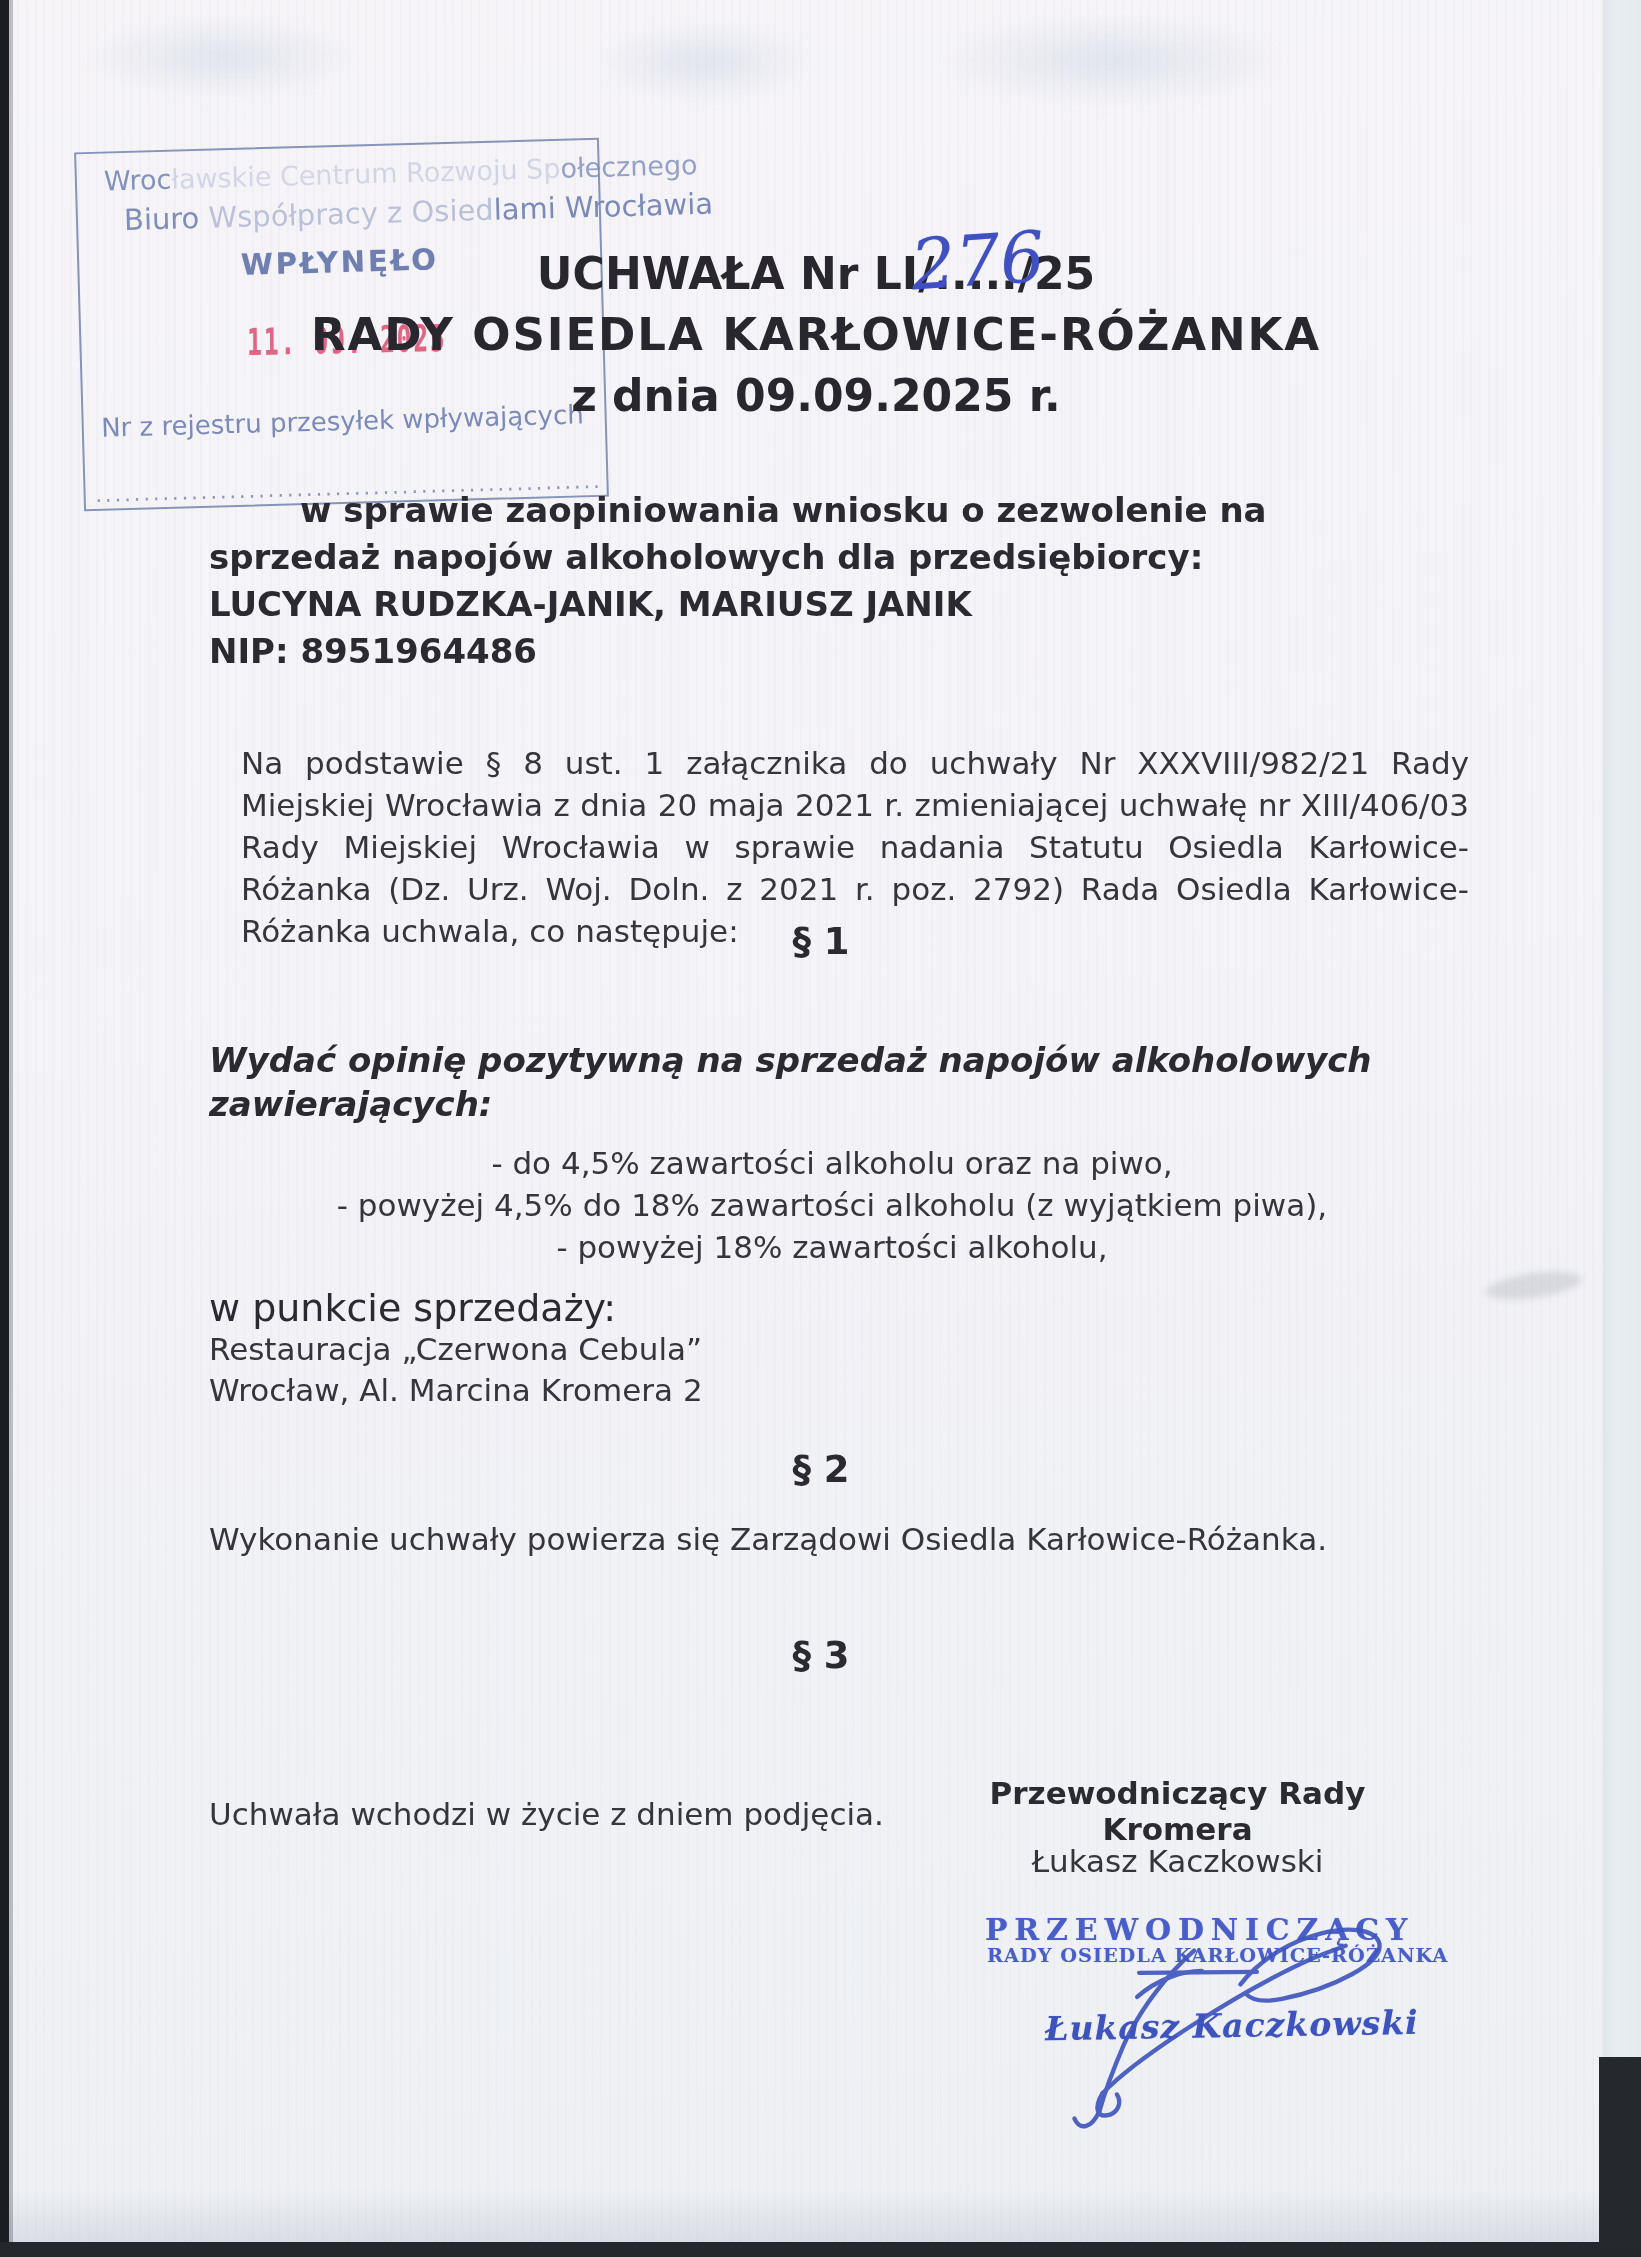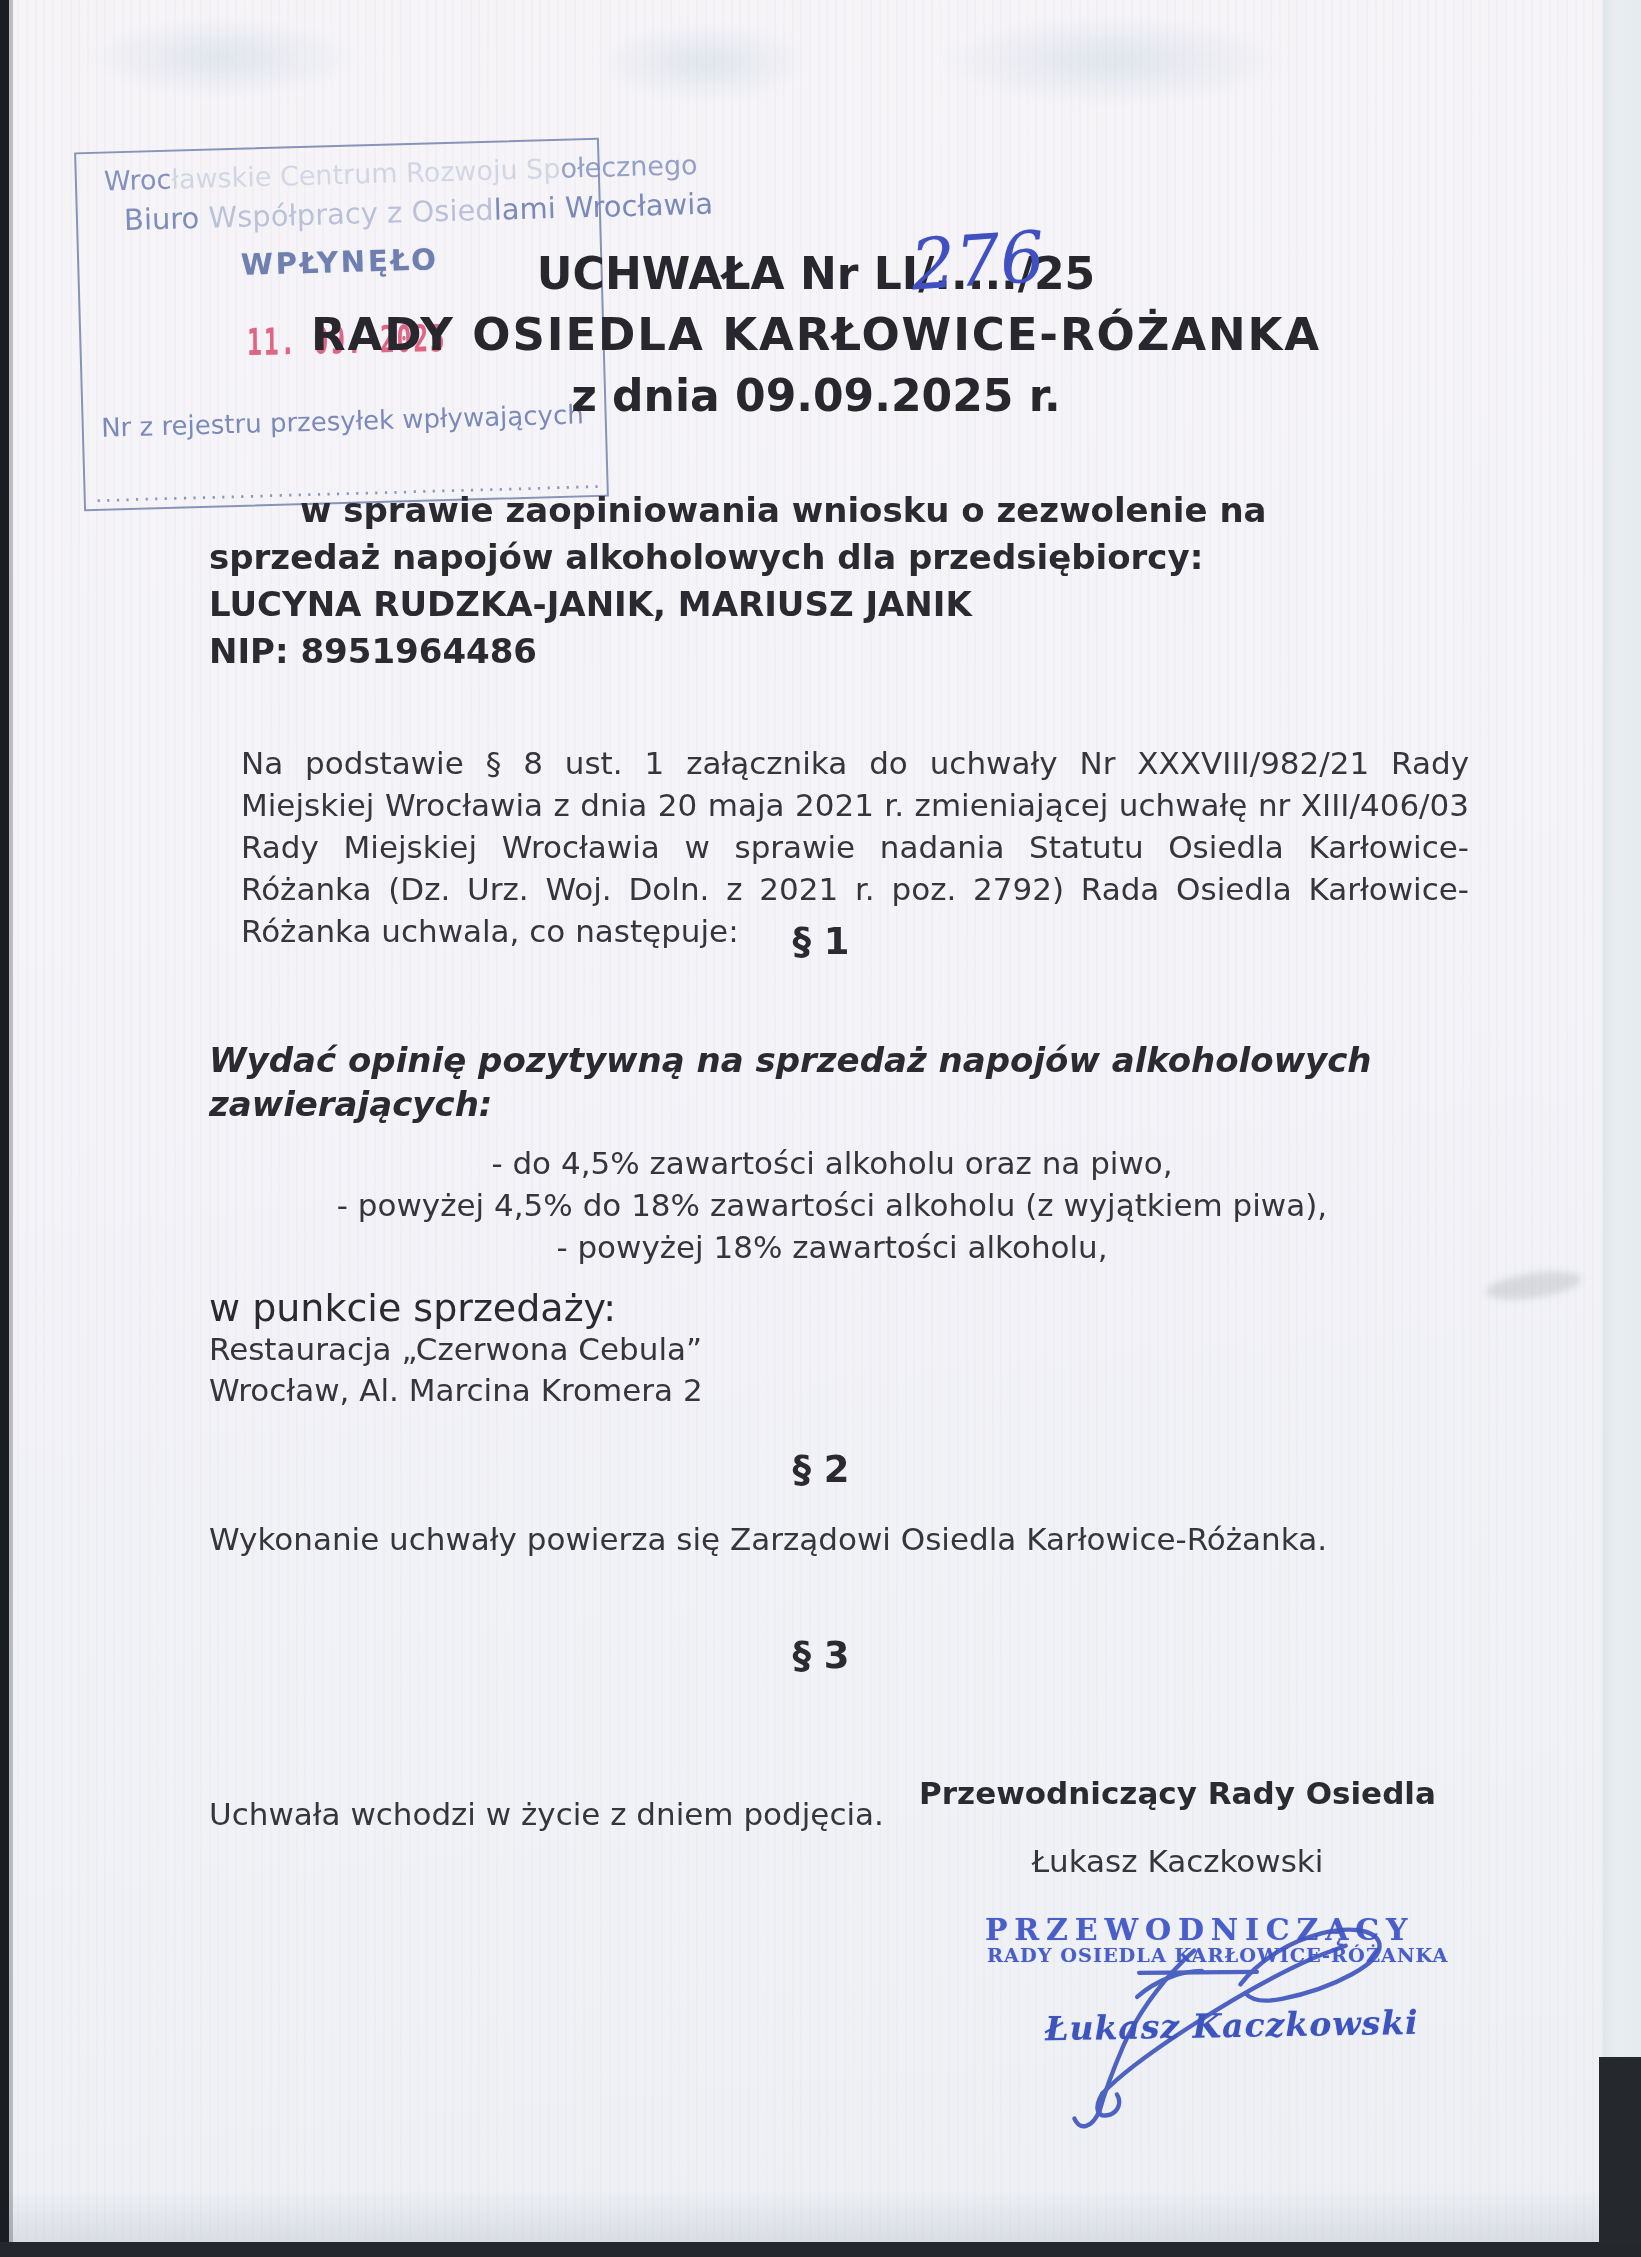--- a/index.html
+++ b/index.html
@@ -155,21 +155,21 @@
     <div>Restauracja „Czerwona Cebula”</div>
     <div>Wrocław, Al. Marcina Kromera 2</div>
   </div>
 
   <div class="sect-head sh2">§ 2</div>
   <div class="line-s2">Wykonanie uchwały powierza się Zarządowi Osiedla Karłowice-Różanka.</div>
 
   <div class="sect-head sh3">§ 3</div>
   <div class="line-s3">Uchwała wchodzi w życie z dniem podjęcia.</div>
 
-  <div class="sig-role">Przewodniczący Rady Osiedla</div>
+  <div class="sig-role">Przewodniczący Rady Kromera</div>
   <div class="sig-name">Łukasz Kaczkowski</div>
 
   <div class="chair-stamp-l1">PRZEWODNICZĄCY</div>
   <div class="chair-stamp-l2">RADY OSIEDLA KARŁOWICE-RÓŻANKA</div>
 
   <svg class="sig-svg" width="406" height="222" viewBox="0 0 420 230">
     <g fill="none" stroke="#3d53bd" stroke-width="4.5" stroke-linecap="round" opacity="0.9">
       <path d="M 150 63 L 272 62"></path>
       <path d="M 255 75 C 300 18, 386 6, 398 30 C 408 52, 348 80, 298 90 C 278 94, 266 91, 260 84"></path>
       <path d="M 112 188 C 148 150, 258 80, 330 48 C 346 41, 356 38, 364 35"></path>

